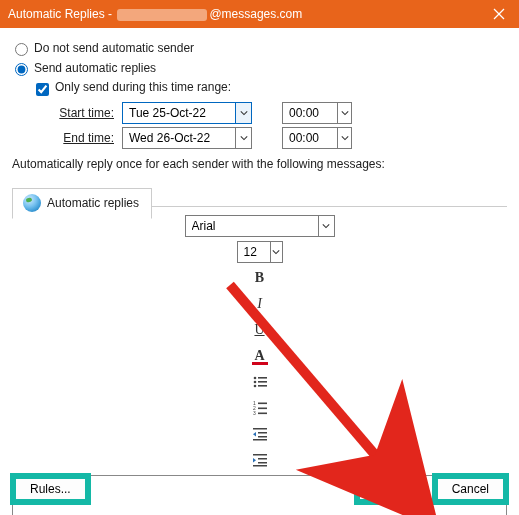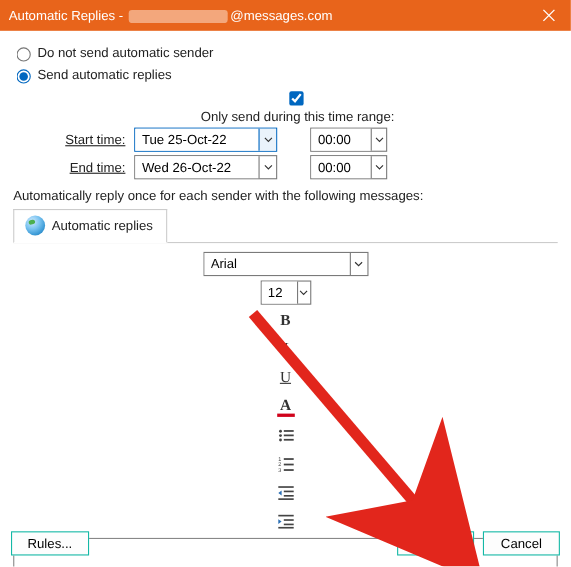--- a/index.html
+++ b/index.html
@@ -9,57 +9,57 @@
   .titlebar .title { flex: 1; white-space: nowrap; overflow: hidden; }
   .titlebar .redact { display:inline-block; width:90px; height:12px; background: #F3A77C; border-radius:3px; vertical-align: middle; margin: 0 2px; }
   .close-btn { width: 40px; height: 28px; display: flex; align-items: center; justify-content: center; margin-right:-8px;}
   .close-btn svg { stroke: #fff; stroke-width: 1.2; }
 
   .content { padding: 8px 10px; }
 
   .radio-row { display: flex; align-items: center; margin: 4px 0; }
   .radio-row input { margin-right: 6px; accent-color: #0067C0; }
 
-  .checkbox-row { display: flex; align-items: center; margin: 4px 0 2px 22px; flex-direction: column; }
+  .checkbox-row { display: flex; align-items: flex-start; margin: 4px 0 2px 22px; }
   .checkbox-row input { margin-right: 6px; accent-color: #0067C0; }
 
   .time-row { display: flex; align-items: center; margin: 3px 0 3px 42px; }
   .time-row .lbl { width: 70px; text-align: right; padding-right: 8px; text-decoration: underline; }
   .combo { display: flex; align-items: stretch; border: 1px solid #7a7a7a; height: 22px; background: #fff; }
   .combo.active { border-color: #0067C0; }
   .combo input { border: none; outline: none; padding: 0 6px; font-size: 12px; width: 100%; }
   .combo .drop { width: 18px; border-left: 1px solid #7a7a7a; display:flex; align-items:center; justify-content:center; }
   .combo.active .drop { border-left-color:#0067C0; background:#eaf3fb; }
   .combo .drop svg { width:8px; height:8px; }
   .date-combo { width: 130px; margin-right: 30px; }
   .time-combo { width: 70px; }
 
   .instruct { margin: 8px 2px 4px 2px; }
 
   .tab-strip { display:flex; border-bottom: 1px solid #ccc; margin: 4px 2px 0 2px; }
-  .tab { display:flex; align-items:center; gap:6px; padding: 5px 12px 6px 10px; border:1px solid #ccc; border-bottom:1px solid #fff; background:#fff; position:relative; top:1px; font-size:12px;}
+  .tab { display:flex; align-items:center; gap:6px; padding: 5px 12px 6px 10px; border:1px solid #ccc; border-bottom:1px solid #fff; background:#fff; position:relative; top:13px; font-size:12px;}
   .tab .globe { width:18px; height:18px; border-radius:50%; background: radial-gradient(circle at 35% 30%, #cfe9ff 0%, #79c3f0 40%, #3b9ad6 70%, #1d70a8 100%); position:relative; }
   .tab .globe::after{ content:""; position:absolute; top:4px; left:3px; width:6px; height:4px; background:#4caf50; border-radius:2px; transform:rotate(-15deg);}
 
   .editor-toolbar { display:flex; align-items:center; gap:4px; margin: 8px 2px 4px 2px; flex-direction: column; }
   .font-combo { width:150px; }
   .size-combo { width:46px; }
   .tb-btn { width:22px; height:22px; display:flex; align-items:center; justify-content:center; color:#333; font-family: "Times New Roman", serif; font-size:14px;}
   .tb-btn.bold { font-weight:bold; }
   .tb-btn.ital { font-style:italic; }
   .tb-btn.und { text-decoration: underline; }
   .tb-btn.color { position:relative; font-family:"Times New Roman", serif; font-weight:bold;}
   .tb-btn.color .bar { position:absolute; bottom:2px; left:3px; right:3px; height:3px; background:#D0021B; }
   .tb-icon { width:22px; height:22px; display:flex; align-items:center; justify-content:center; }
   .tb-icon svg { width:16px; height:16px; }
 
   .editor-area { margin: 0 2px; border: 1px solid #888; height: 190px; background:#fff; }
 
   .footer { position:absolute; left:10px; right:10px; bottom:10px; display:flex; align-items:center; }
-  .btn { border:1px solid #14b8a6; background:#fdfdfd; padding: 3px 14px; font-size:12px; min-width:70px; text-align:center; }
+  .btn { border:6px solid #14b8a6; background:#fdfdfd; padding: 3px 14px; font-size:12px; min-width:70px; text-align:center; }
   .footer .spacer { flex:1; }
   .footer .btn + .btn { margin-left:8px; }
 
   
   .arrow-overlay { position:absolute; left:0; top:0; pointer-events:none; }
 </style>
 </head>
 <body>
 
 <div class="titlebar">

